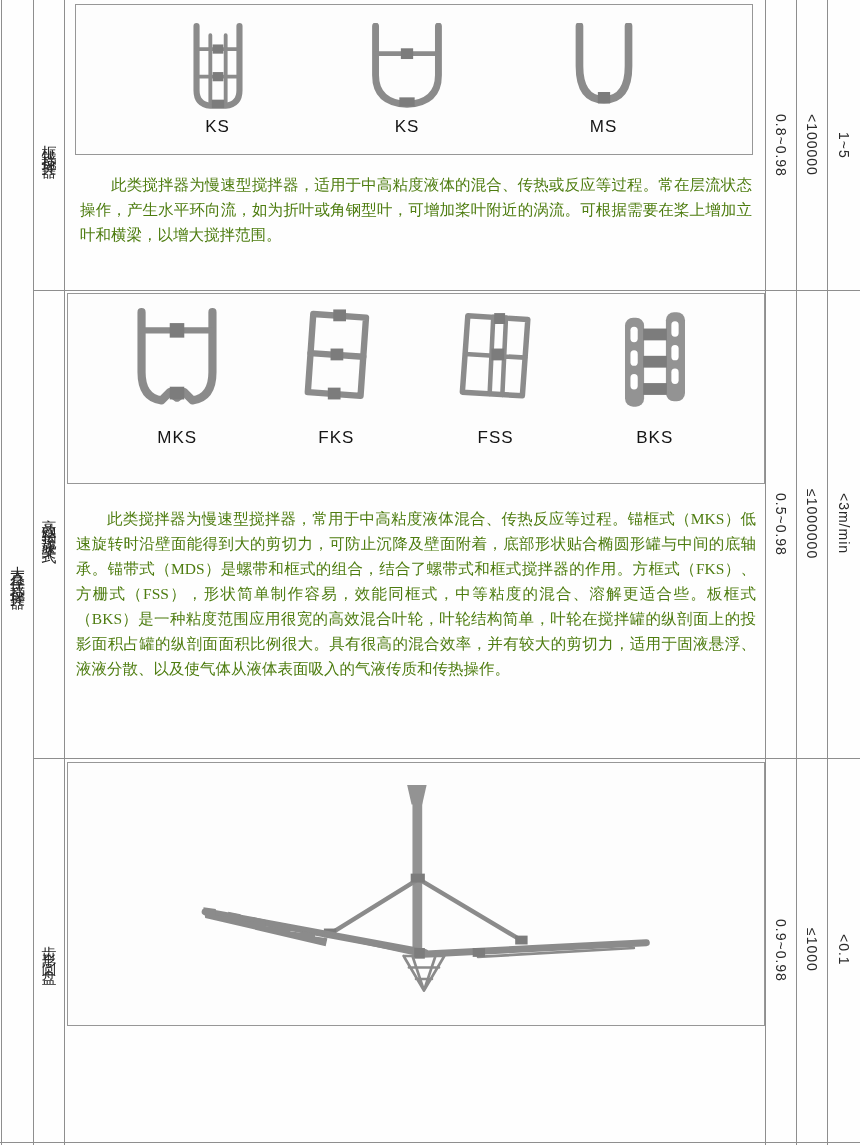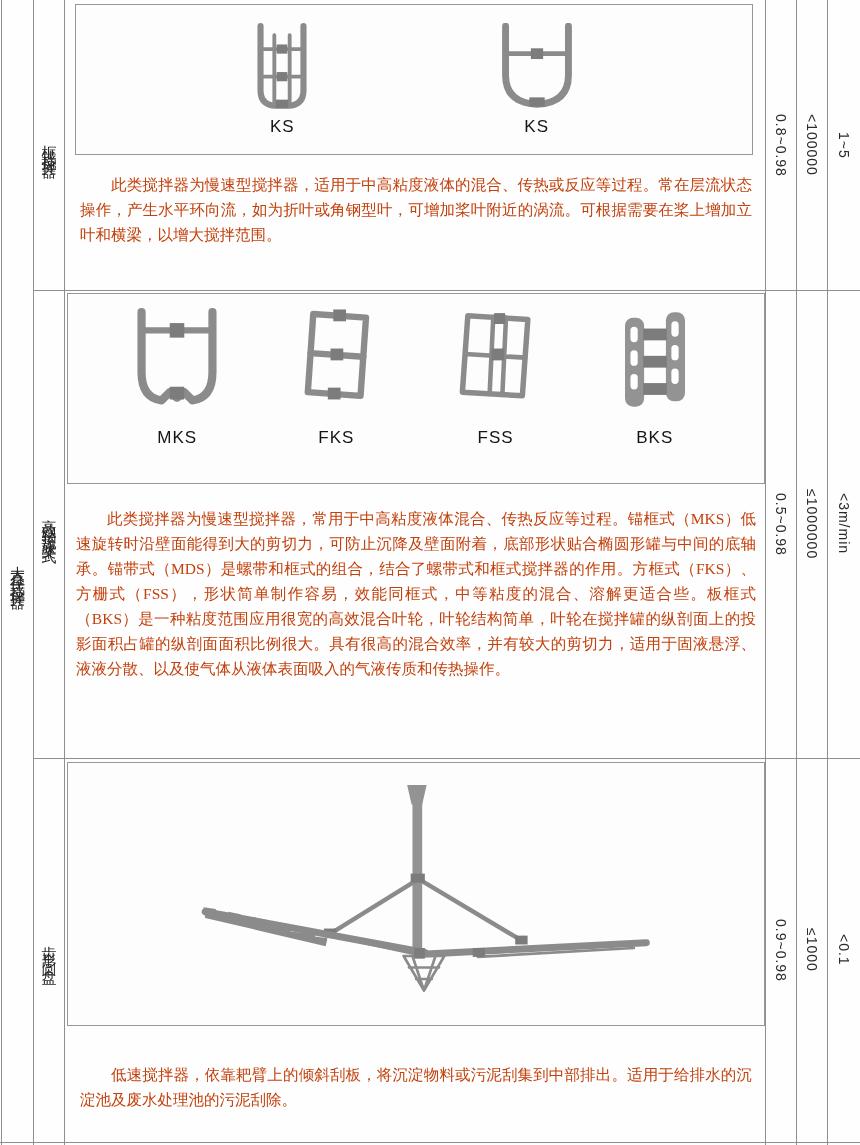--- a/index.html
+++ b/index.html
@@ -16,21 +16,21 @@
             letter-spacing:1px;white-space:nowrap;}
   
   .imgbox{position:absolute;border:1px solid #979797;background:#fdfdfd;
           display:flex;align-items:flex-start;justify-content:space-evenly;}
   .figcell{display:flex;flex-direction:column;align-items:center;justify-content:flex-start;height:100%;}
   .figcell svg{flex:0 0 auto;}
   .figlabel{font-family:"Liberation Sans","DejaVu Sans",sans-serif;font-size:17px;
             color:#151515;letter-spacing:1px;margin-top:2px;}
   
   .desc{position:absolute;font-size:15.5px;line-height:25px;text-align:justify;
-        text-indent:2em;color:#c2410c;}
+        text-indent:2em;color:#4d7c0f;}
   .metal{stroke:#8b8b8b;fill:none;stroke-linecap:round;stroke-linejoin:round;}
   .hub{fill:#7c7c7c;stroke:none;}
   .plate{fill:#939393;stroke:none;}
 </style>
 </head>
 <body>
 
 <div id="page">
 
   <div class="vline" style="left:1px"></div>
@@ -69,20 +69,27 @@
       <span class="figlabel">KS</span>
     </div>
     <div class="figcell">
       <svg width="96" height="92" viewBox="0 0 110 120">
         <path class="metal" stroke-width="9" d="M14,4 V68 Q14,104 55,106 Q96,104 96,68 V4"></path>
         <path class="metal" stroke-width="6" d="M14,40 H96"></path>
         <rect class="hub" x="47" y="33" width="16" height="14"></rect>
         <rect class="hub" x="45" y="97" width="20" height="12"></rect>
       </svg>
       <span class="figlabel">KS</span>
+    </div>
+    <div class="figcell">
+      <svg width="92" height="92" viewBox="0 0 100 120">
+        <path class="metal" stroke-width="10" d="M18,4 V56 Q18,100 50,100 Q82,100 82,56 V4"></path>
+        <rect class="hub" x="42" y="90" width="16" height="15"></rect>
+      </svg>
+      <span class="figlabel">MS</span>
     </div>
   </div>
   <div class="desc" style="left:80px;top:172px;width:672px">此类搅拌器为慢速型搅拌器，适用于中高粘度液体的混合、传热或反应等过程。常在层流状态操作，产生水平环向流，如为折叶或角钢型叶，可增加桨叶附近的涡流。可根据需要在桨上增加立叶和横梁，以增大搅拌范围。</div>
 
   <div class="vcell" style="left:765px;top:0;width:31px;height:290px">
     <span class="num-vert">0.8~0.98</span>
   </div>
   <div class="vcell" style="left:796px;top:0;width:31px;height:290px">
     <span class="num-vert">&lt;100000</span>
   </div>
@@ -165,21 +172,20 @@
       <path class="metal" stroke-width="4" d="M200,170 L356,204"></path>
 
       <path class="metal" stroke-width="8" d="M356,203 L610,190"></path>
       <path class="metal" stroke-width="3" d="M420,206 L596,196"></path>
       <rect class="hub" x="414" y="196" width="14" height="10"></rect>
 
       <path class="metal" stroke-width="3" d="M336,205 H382 M336,205 L359,244 L382,205 M346,205 L359,244 M372,205 L359,244 M342,218 H376 M350,231 H368"></path>
       <rect class="hub" x="348" y="196" width="12" height="12"></rect>
     </svg>
   </div>
-  <div class="desc" style="left:80px;top:1062px;width:672px">低速搅拌器，依靠耙臂上的倾斜刮板，将沉淀物料或污泥刮集到中部排出。适用于给排水的沉淀池及废水处理池的污泥刮除。</div>
 
   <div class="vcell" style="left:765px;top:758px;width:31px;height:384px">
     <span class="num-vert">0.9~0.98</span>
   </div>
   <div class="vcell" style="left:796px;top:758px;width:31px;height:384px">
     <span class="num-vert">≤1000</span>
   </div>
   <div class="vcell" style="left:827px;top:758px;width:33px;height:384px">
     <span class="num-vert">&lt;0.1</span>
   </div>

